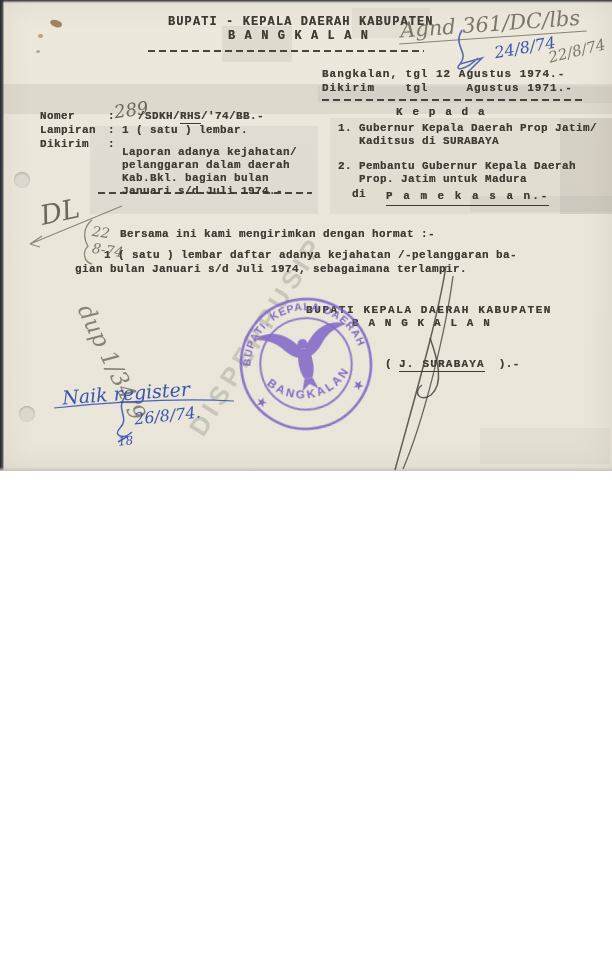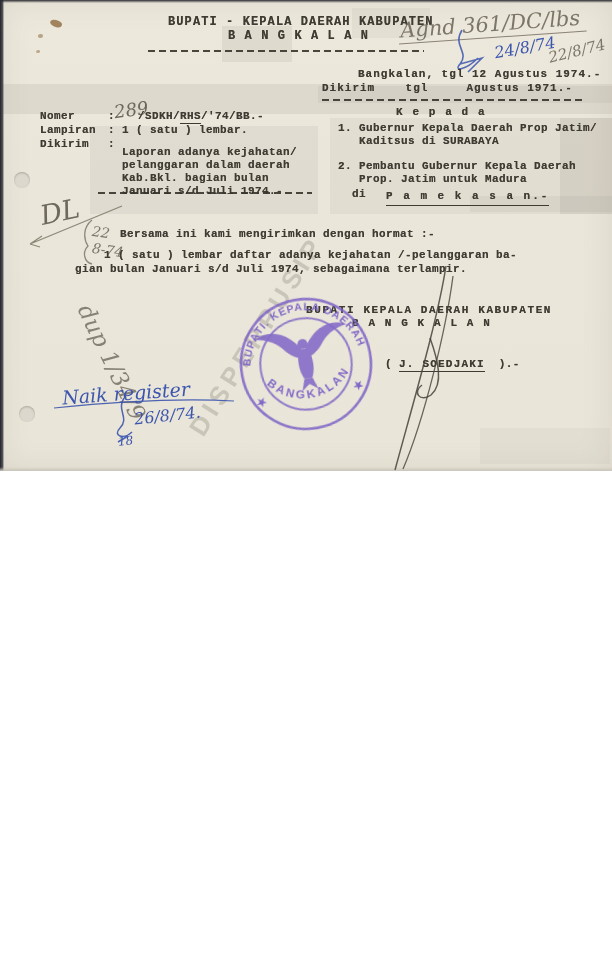--- a/index.html
+++ b/index.html
@@ -62,21 +62,21 @@
   <div class="typed hdr" style="left:228px;top:30px;">B A N G K A L A N</div>
   <div class="dash" style="left:148px;top:50px;width:276px;"></div>
 
   <div class="hand pencil" style="left:398px;top:12px;font-size:21px;transform:rotate(-4deg);border-bottom:1.4px solid #8a8274;padding:0 6px 1px 2px;">Agnd 361/DC/lbs</div>
   <svg style="left:448px;top:28px;" width="60" height="48">
     <path d="M14 2 C 4 18 22 24 12 36 C 5 44 18 42 30 30 M12 36 L34 30 L20 44" fill="none" stroke="#3c55ae" stroke-width="1.6" opacity=".85"></path>
   </svg>
   <div class="hand blue" style="left:494px;top:38px;font-size:16px;transform:rotate(-10deg);">24/8/74</div>
   <div class="hand pencil" style="left:548px;top:42px;font-size:15px;transform:rotate(-14deg);">22/8/74</div>
 
-  <div class="typed" style="left:322px;top:68px;letter-spacing:1px;margin-left:36px;">Bangkalan, tgl 12 Agustus 1974.-</div>
+  <div class="typed" style="left:322px;top:68px;letter-spacing:1px;">Bangkalan, tgl 12 Agustus 1974.-</div>
   <div class="typed" style="left:322px;top:82px;letter-spacing:1px;">Dikirim    tgl     Agustus 1971.-</div>
   <div class="dash" style="left:322px;top:99px;width:260px;"></div>
 
   <div class="typed" style="left:40px;top:110px;">Nomer</div>
   <div class="typed" style="left:108px;top:110px;">:</div>
   <div class="hand pencil" style="left:114px;top:99px;font-size:18px;transform:rotate(-8deg);color:#6d675b;">289</div>
   <div class="typed" style="left:138px;top:110px;"><span>/SDKH/</span><span class="uline">RHS</span><span>/'74/BB.-</span></div>
 
   <div class="typed" style="left:40px;top:124px;">Lampiran</div>
   <div class="typed" style="left:108px;top:124px;">: 1 ( satu ) lembar.</div>
@@ -108,21 +108,21 @@
   <div class="hand pencil" style="left:92px;top:242px;font-size:14px;transform:rotate(8deg);">8-74</div>
 
   <div class="typed" style="left:120px;top:228px;">Bersama ini kami mengirimkan dengan hormat :-</div>
   <div class="typed" style="left:88px;top:249px;margin-left:16px;">1 ( satu ) lembar daftar adanya kejahatan /-pelanggaran ba-</div>
   <div class="typed" style="left:75px;top:263px;">gian bulan Januari s/d Juli 1974, sebagaimana terlampir.</div>
 
   <div class="hand pencil" style="left:96px;top:300px;font-size:23px;transform:rotate(64deg);transform-origin:left top;color:rgba(110,104,92,.8);">dup 1/34/9</div>
 
   <div class="typed wide" style="left:306px;top:304px;">BUPATI KEPALA DAERAH KABUPATEN</div>
   <div class="typed wide" style="left:352px;top:317px;">B A N G K A L A N</div>
-  <div class="typed" style="left:385px;top:358px;"><span>(</span><span> </span><span class="uline" style="letter-spacing:1.2px;">J. SOEDJAKI</span><span>  </span><span>).-</span></div>
+  <div class="typed" style="left:385px;top:358px;"><span>(</span><span> </span><span class="uline" style="letter-spacing:1.2px;">J. SURABAYA</span><span>  </span><span>).-</span></div>
 
   <div class="stamp-wrap">
     <svg width="142" height="142" viewBox="0 0 140 140" style="left:0;top:0;filter:blur(.25px);">
       <defs>
         <path id="arcTop" d="M 15,72 A 55,55 0 0 1 125,72" fill="none"></path>
         <path id="arcBot" d="M 20,66 A 52,52 0 0 0 120,66" fill="none"></path>
       </defs>
       <circle cx="70" cy="70" r="64" fill="none" stroke="#7a5fc6" stroke-width="2.6" opacity=".9"></circle>
       <circle cx="70" cy="70" r="45" fill="none" stroke="#7a5fc6" stroke-width="2" opacity=".85"></circle>
       <text class="stamp-txt" font-size="10.5" letter-spacing="1">

